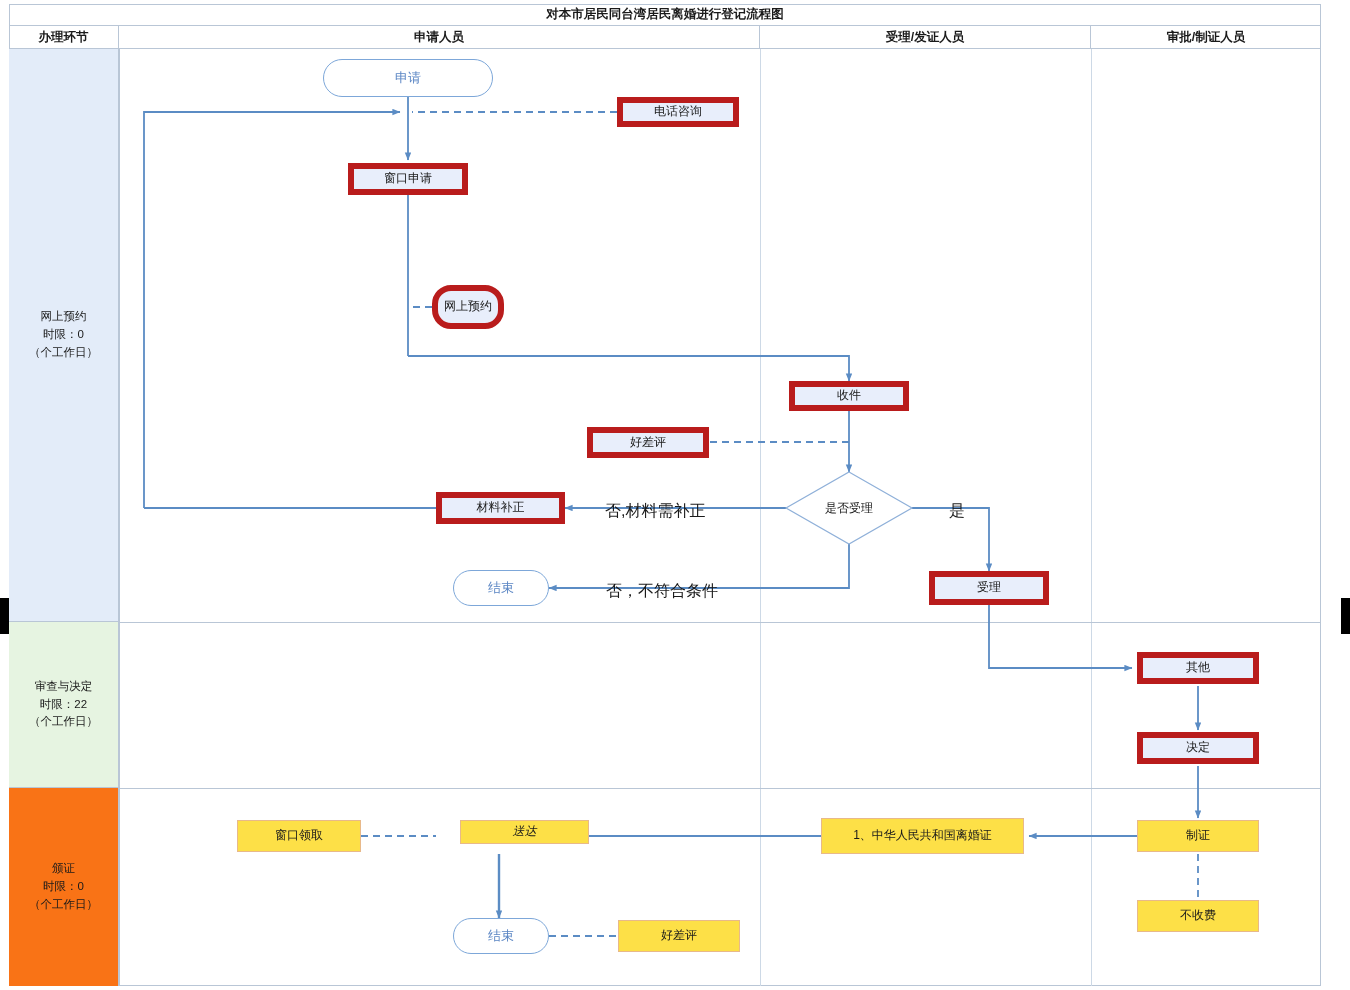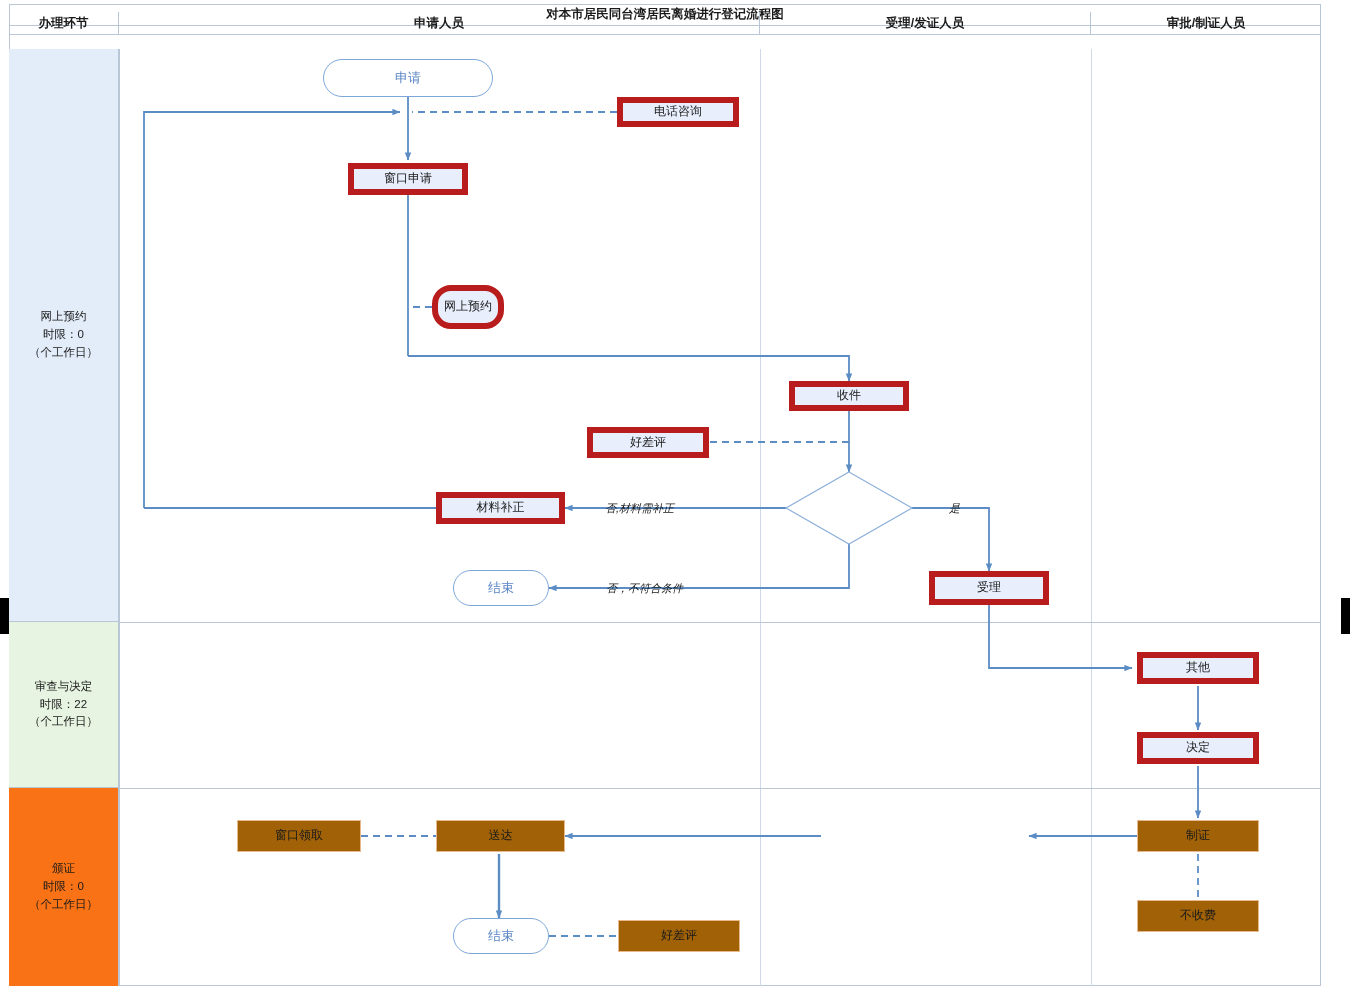--- a/index.html
+++ b/index.html
@@ -27,21 +27,21 @@
     position: absolute;
     left: 9px; top: 4px;
     width: 1312px; height: 22px;
     border-bottom: 1px solid #b9c6d6;
     display: flex; align-items: center; justify-content: center;
     font-size: 12.5px; font-weight: bold; color: #1a1a1a;
   }
   
   .hdr {
     position: absolute;
-    top: 12px; height: 23px;
+    top: 26px; height: 23px;
     border-bottom: 1px solid #b9c6d6;
     display: flex; align-items: center; justify-content: center;
     font-size: 12.5px; font-weight: bold; color: #1a1a1a;
   }
   .hdr.c0 { left: 9px;    width: 110px; border-right: 1px solid #b9c6d6; }
   .hdr.c1 { left: 119px;  width: 641px; border-right: 1px solid #b9c6d6; }
   .hdr.c2 { left: 760px;  width: 331px; border-right: 1px solid #b9c6d6; }
   .hdr.c3 { left: 1091px; width: 230px; }
 
   
@@ -93,44 +93,43 @@
     text-align: center;
     font-size: 12px;
     color: #1a1a1a;
     line-height: 1.3;
   }
   .rect-blue {
     background: #e8eefb;
     border: 6px solid #b91c1c;
   }
   .rect-orange {
-    background: #a16207;
+    background: #fde047;
     border: 1px solid #e8b98a;
   }
   .term {
     background: #ffffff;
     border: 1.6px solid #7da7d9;
     border-radius: 22px;
     color: #5b86c4;
     font-size: 13px;
   }
   .diamond-label {
     position: absolute; inset: 0;
     display: flex; align-items: center; justify-content: center;
     font-size: 12px; color: #1a1a1a;
   }
 
   
   .elabel {
     position: absolute;
-    font-size: 11px;
+    font-size: 16px;
     color: #1a1a1a;
     white-space: nowrap;
     background: transparent;
-    font-style: italic;
   }
 
   
   svg.edges {
     position: absolute; left: 0; top: 0;
     width: 1350px; height: 990px;
     pointer-events: none;
   }
 </style>
 </head>
@@ -237,35 +236,37 @@
   <div class="node rect-blue" style="left:617px; top:97px; width:122px; height:30px;">电话咨询</div>
 
   <div class="node rect-blue" style="left:348px; top:163px; width:120px; height:32px;">窗口申请</div>
 
   <div class="node rect-blue" style="left:432px; top:285px; width:72px; height:44px;border-radius:19px;">网上预约</div>
 
   <div class="node rect-blue" style="left:789px; top:381px; width:120px; height:30px;">收件</div>
 
   <div class="node rect-blue" style="left:587px; top:427px; width:122px; height:31px;">好差评</div>
 
+  <div class="diamond-label" style="position:absolute; left:786px; top:472px; width:126px; height:72px;">是否受理</div>
 
   <div class="node rect-blue" style="left:436px; top:492px; width:129px; height:32px;">材料补正</div>
 
   <div class="node term" style="left:453px; top:570px; width:96px; height:36px;">结束</div>
 
   <div class="node rect-blue" style="left:929px; top:571px; width:120px; height:34px;">受理</div>
 
   <div class="node rect-blue" style="left:1137px; top:652px; width:122px; height:32px;">其他</div>
 
   <div class="node rect-blue" style="left:1137px; top:732px; width:122px; height:32px;">决定</div>
 
   <div class="node rect-orange" style="left:1137px; top:820px; width:122px; height:32px;">制证</div>
 
-
-  <div class="node rect-orange" style="left:436px; top:820px; width:129px; height:32px;">送达</div>
+  <div class="node rect-orange" style="left:821px; top:818px; width:203px; height:36px;">1、中华人民共和国离婚证</div>
+
+  <div class="node rect-orange" style="left:460px; top:820px; width:129px; height:24px;font-style:italic;">送达</div>
 
   <div class="node rect-orange" style="left:237px; top:820px; width:124px; height:32px;">窗口领取</div>
 
   <div class="node term" style="left:453px; top:918px; width:96px; height:36px;">结束</div>
 
   <div class="node rect-orange" style="left:618px; top:920px; width:122px; height:32px;">好差评</div>
 
   <div class="node rect-orange" style="left:1137px; top:900px; width:122px; height:32px;">不收费</div>
 
   <div class="elabel" style="left:605px; top:501px;">否,材料需补正</div>

